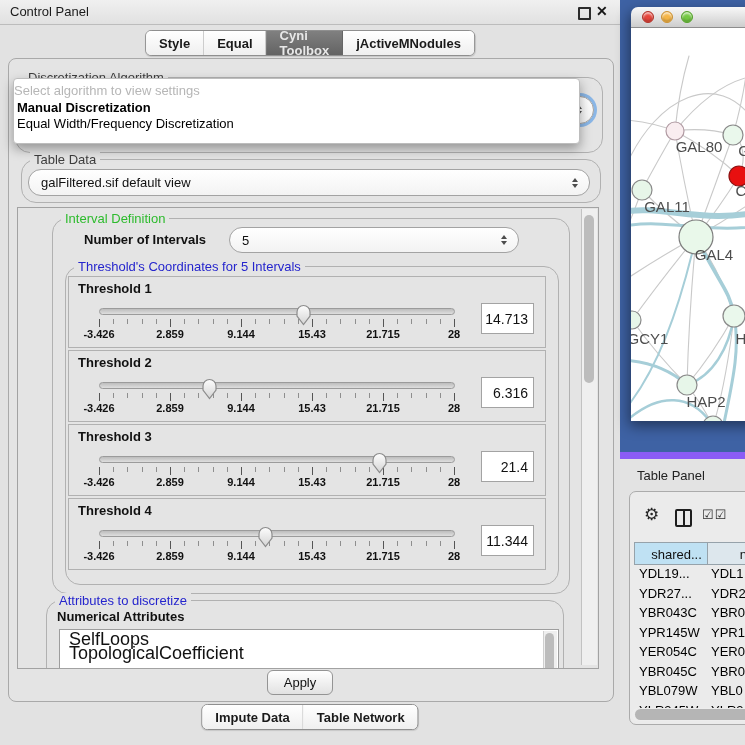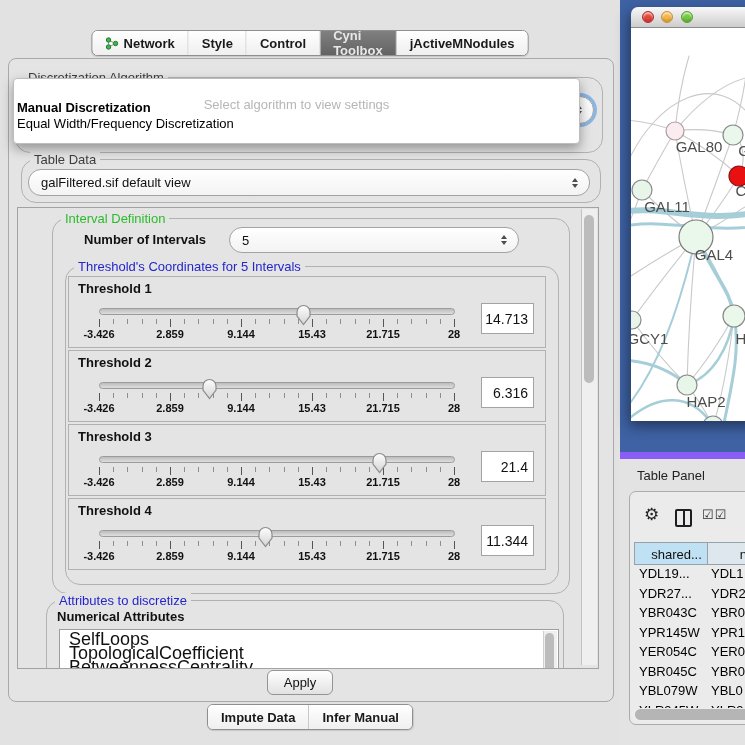--- a/index.html
+++ b/index.html
@@ -35,21 +35,21 @@
       border-radius:13px;font-size:13px;color:#101010;display:flex;align-items:center;padding:0 12px;box-sizing:border-box}
   .spin{position:absolute;right:11px;top:50%;transform:translateY(-50%);display:flex;flex-direction:column;gap:2px}
   .spin i{width:0;height:0;border-left:3.5px solid transparent;border-right:3.5px solid transparent;display:block}
   .spin .up{border-bottom:4.5px solid #4c4c4c}
   .spin .dn{border-top:4.5px solid #4c4c4c}
   .focus-ring{box-shadow:0 0 0 3px #8ab6e6,0 0 0 1px #4f94d8}
 
   
   .popup{position:absolute;left:13px;top:78px;width:565px;height:64px;background:#fff;
       border:1px solid #bdbdbd;border-radius:4px;box-shadow:0 5px 12px rgba(0,0,0,.35);z-index:60}
-  .popup .hint{position:absolute;top:18px;left:0;width:100%;text-align:center;color:#b6b6b6;font-size:13px}
+  .popup .hint{position:absolute;top:4px;left:0;width:100%;text-align:left;color:#b6b6b6;font-size:13px}
   .popup .opt{position:absolute;left:3px;font-size:13px;color:#000;white-space:nowrap}
 
   
   .viewport{position:absolute;left:8px;top:148px;width:580px;height:460px;border:1px solid #a2a2a2;
       background:#e4e4e4;overflow:hidden}
   .vscroll{position:absolute;right:1px;top:1px;width:15px;height:456px;background:#efefef;
       border-left:1px solid #c2c2c2}
   .vscroll .th{position:absolute;left:2px;top:6px;width:10px;height:168px;background:#bcbcbc;border-radius:6px}
 
   
@@ -103,40 +103,32 @@
   .tp-row{position:absolute;left:0;width:160px;height:20px;font-size:13px;color:#000}
   .tp-row .c1{position:absolute;left:5px;white-space:nowrap}
   .tp-row .c2{position:absolute;left:77px;white-space:nowrap}
   .hscroll{position:absolute;left:2px;top:216px;width:136px;height:13px;background:#ededed;border-radius:6px}
   .hscroll .th{position:absolute;left:3px;top:1px;width:130px;height:11px;background:#b5b5b5;border-radius:6px}
 </style>
 </head>
 <body>
 
 <div class="left-panel">
+  <div class="cp-titlebar">
+    <span class="cp-title">Control Panel</span>
+    <span class="float-ic"></span>
+    <span class="close-ic">✕</span>
+  </div>
 
   <div class="seg" id="top-tabs">
       <div class="s">
-        <span style="display: flex;">
-          <svg width="13" height="13" viewBox="0 0 13 13" xmlns="http://www.w3.org/2000/svg">
-            <line x1="3" y1="3" x2="10" y2="6.5" stroke="#9a9a9a" stroke-width="1"></line>
-            <line x1="3" y1="10" x2="10" y2="6.5" stroke="#9a9a9a" stroke-width="1"></line>
-            <line x1="3" y1="3" x2="3" y2="10" stroke="#9a9a9a" stroke-width="1"></line>
-            <circle cx="3" cy="3" r="2.2" fill="#45b254" stroke="#1f7e2e"></circle>
-            <circle cx="3" cy="10" r="2.2" fill="#45b254" stroke="#1f7e2e"></circle>
-            <circle cx="10" cy="6.5" r="2.2" fill="#45b254" stroke="#1f7e2e"></circle>
-          </svg>
-        </span>
-        <span>Network</span>
+        <span>Style</span>
       </div>
       <div class="s">
-        <span>Style</span>
-      </div>
-      <div class="s">
-        <span>Control</span>
+        <span>Equal</span>
       </div>
       <div class="s sel">
         <span>Cyni Toolbox</span>
       </div>
       <div class="s">
         <span>jActiveMNodules</span>
       </div>
     </div>
 
   <div class="main-panel">
@@ -375,42 +367,41 @@
         </div>
       </div>
 
       <div class="group" style="left:28px;top:392px;width:516px;height:120px">
         <span class="gtitle t-blue">Attributes to discretize</span>
         <span style="position:absolute;left:10px;top:8px;font-weight:bold;font-size:13px;color:#111">Numerical Attributes</span>
         <div class="nlist">
           <div id="attr-items" style="padding-top:2px">
               <div class="item">SelfLoops</div>
               <div class="item">TopologicalCoefficient</div>
-              <div class="item">BetweennessCentrality</div>
             </div>
           <div class="lscroll">
               <div class="th"></div>
             </div>
         </div>
       </div>
 
       <div class="vscroll">
           <div class="th"></div>
         </div>
     </div>
 
     <button class="apply-btn">Apply</button>
   </div>
 
   <div class="seg" id="bottom-tabs">
       <div class="s">
         <span>Impute Data</span>
       </div>
       <div class="s">
-        <span>Infer Manual</span>
+        <span>Table Network</span>
       </div>
     </div>
 
   <div class="popup">
     <div class="hint">Select algorithm to view settings</div>
     <div id="popup-opts">
         <div class="opt" style="top: 21px; font-weight: bold;">Manual Discretization</div>
         <div class="opt" style="top: 37px;">Equal Width/Frequency Discretization</div>
       </div>
   </div>

